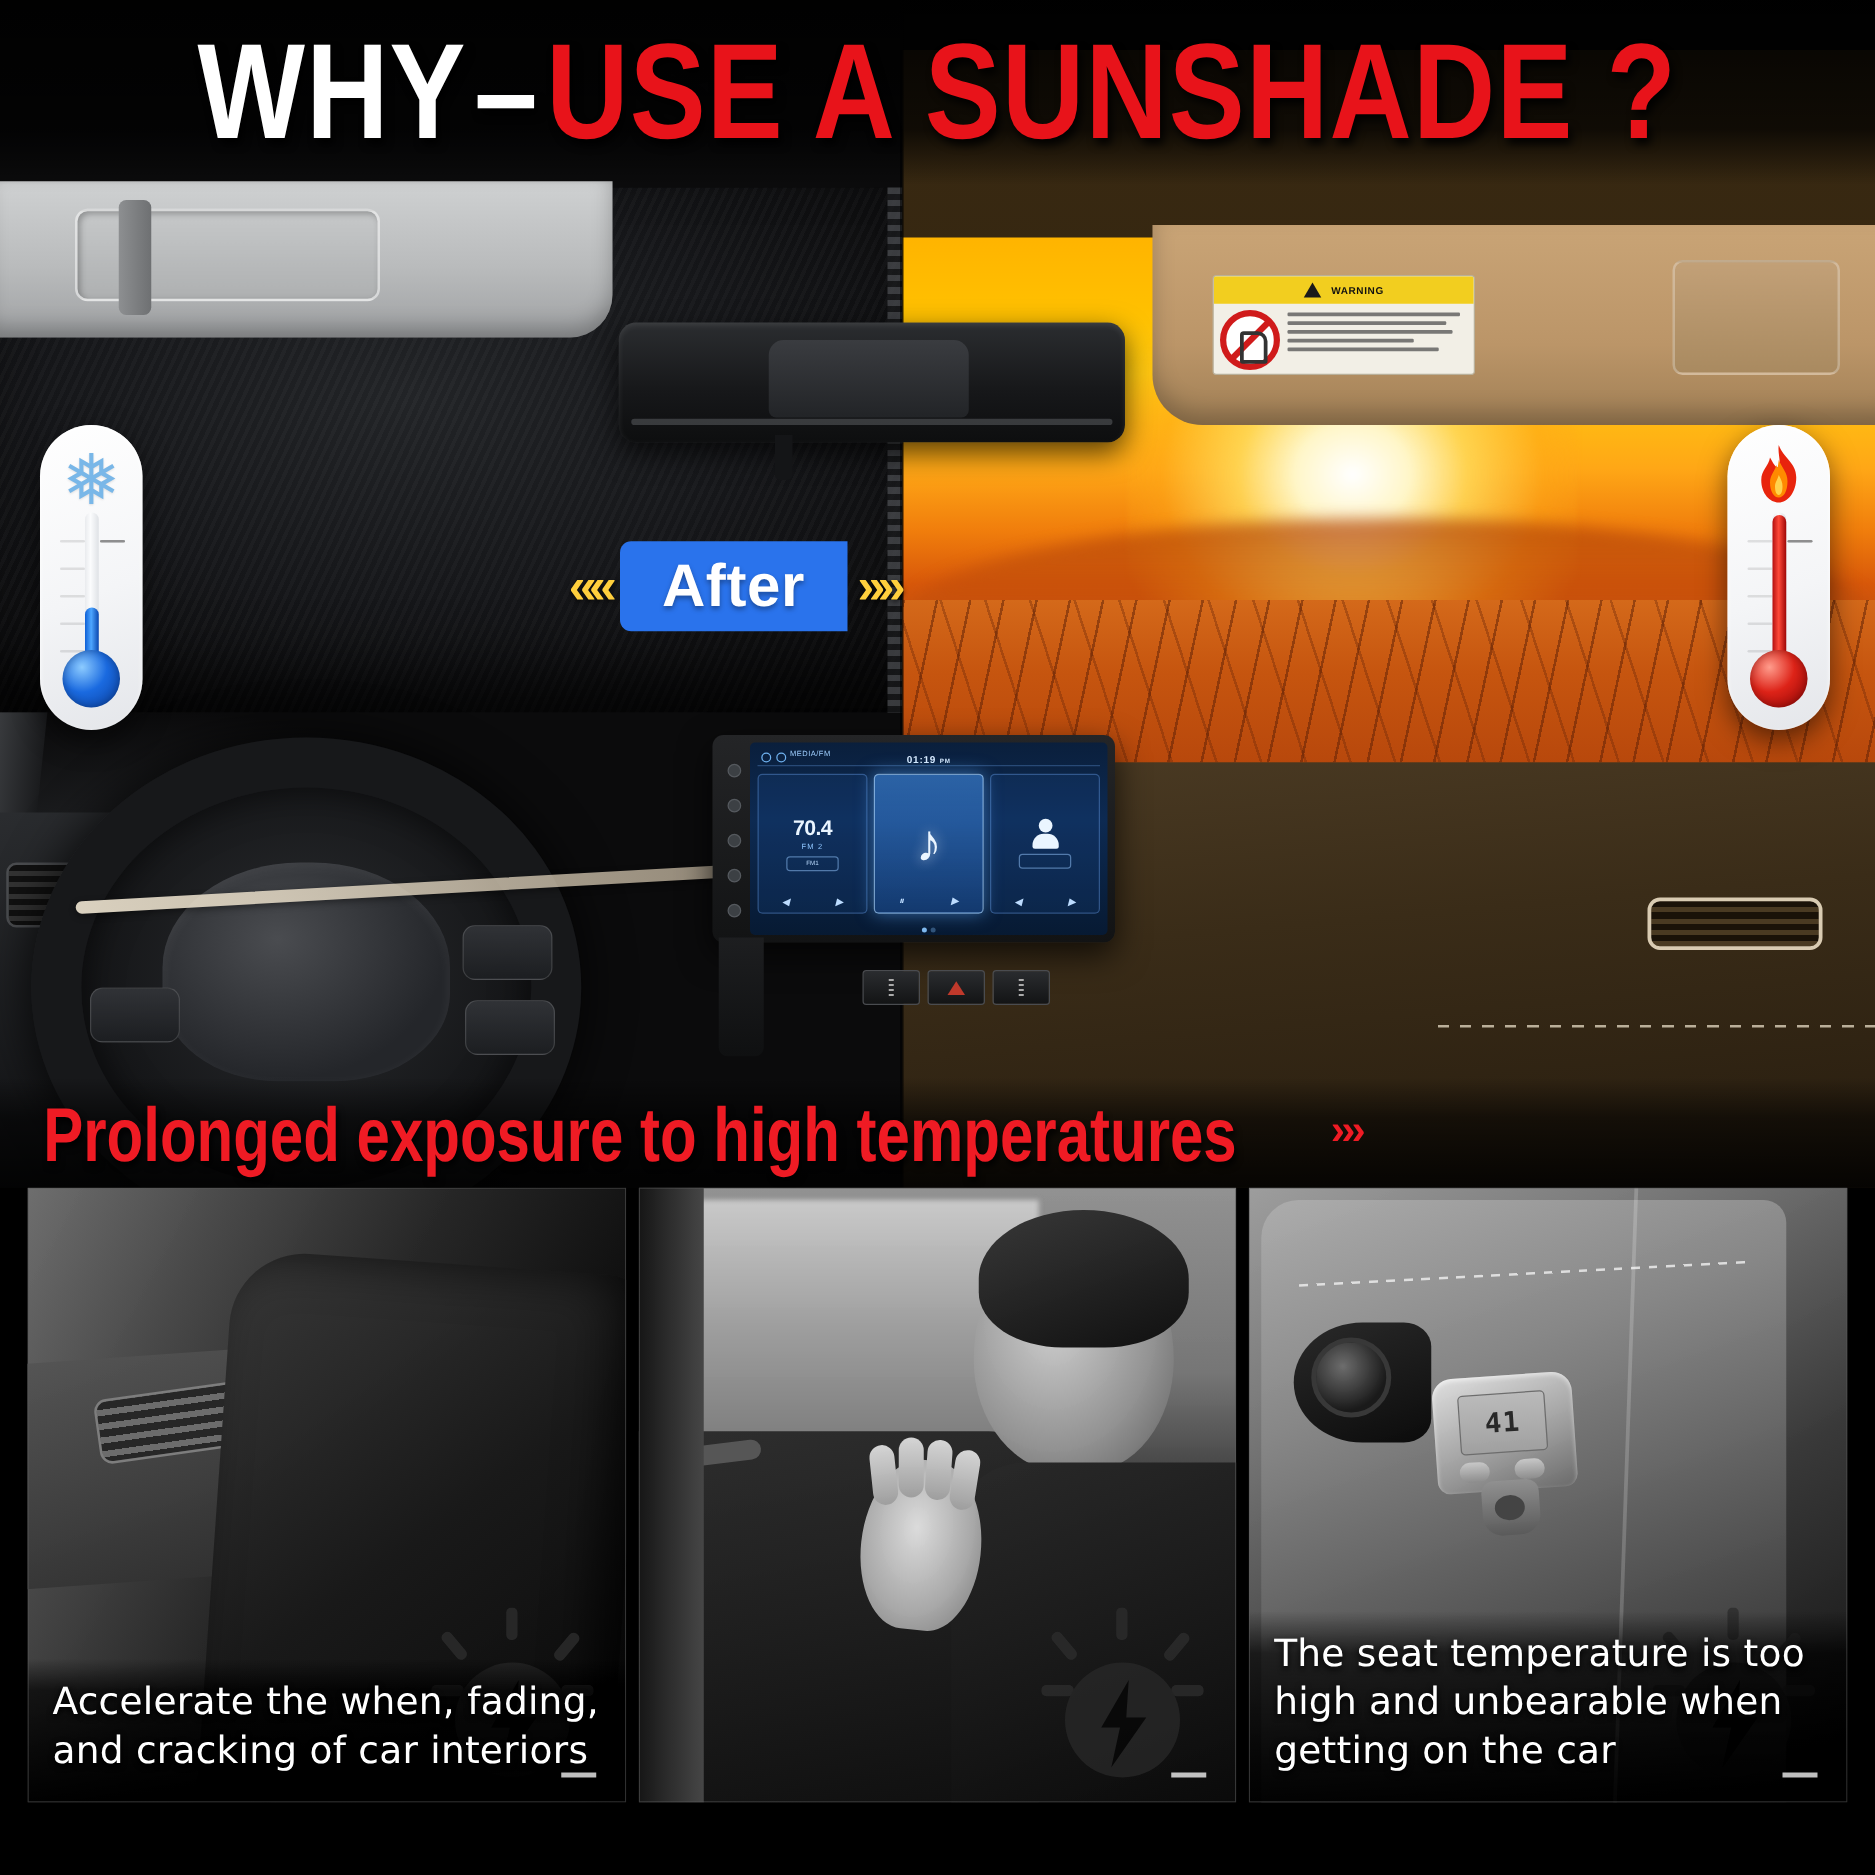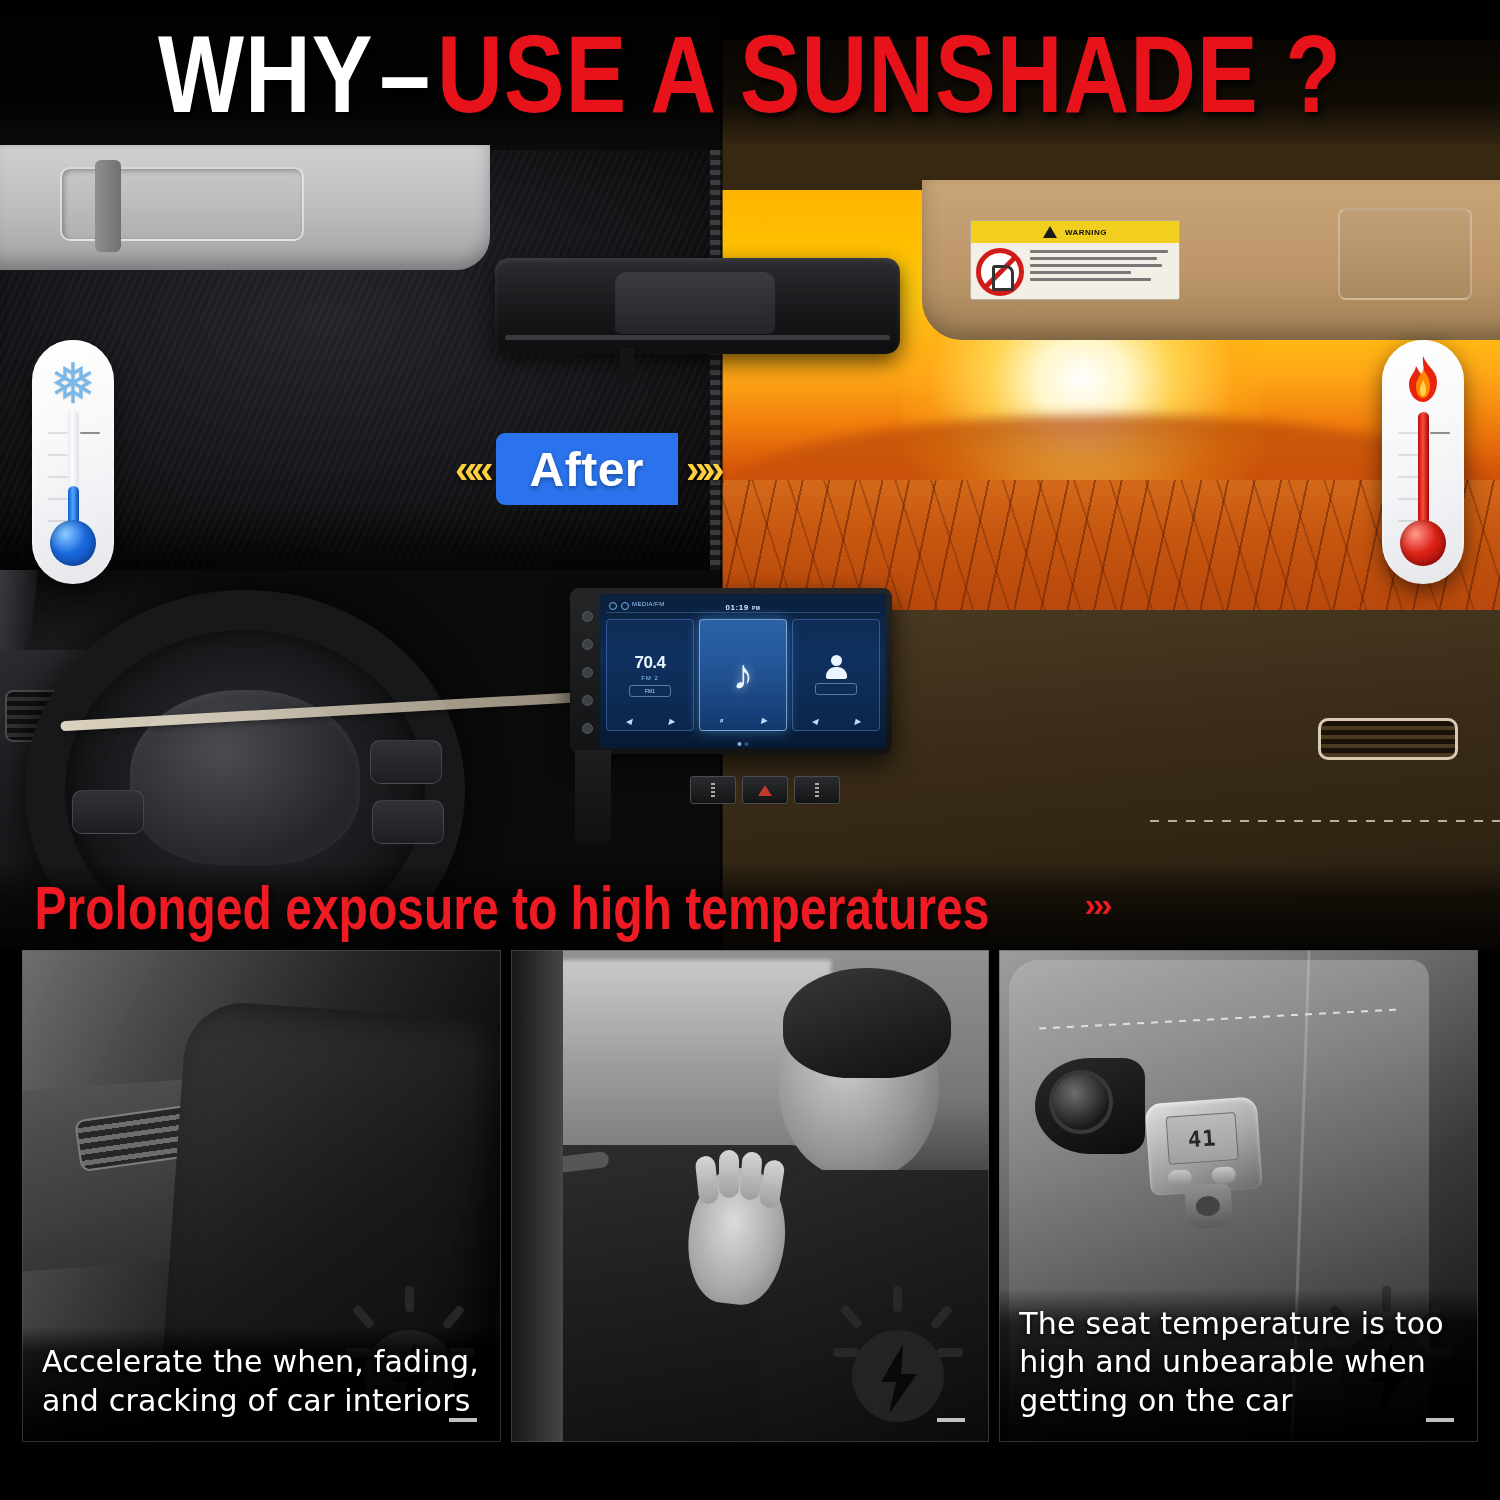--- a/index.html
+++ b/index.html
@@ -446,21 +446,20 @@
   .badge-before {
     background: #c42f0a; border-radius: 0 9px 9px 0;
   }
 
   
   .mid-banner {
     position: absolute; left: 0; top: 862px; width: 1500px; height: 92px;
     z-index: 26;
     display: flex; align-items: center;
     background: linear-gradient(180deg, rgba(0,0,0,0) 0%, rgba(0,0,0,.55) 35%, rgba(0,0,0,.88) 100%);
-    gap: 20px;
   }
   .mid-text {
     padding-left: 36px;
     font-size: 50px; font-weight: bold; color: #ef1b24;
     transform: scaleY(1.22) scaleX(.96); transform-origin: left center;
     white-space: nowrap;
     text-shadow: 2px 3px 5px rgba(0,0,0,.85);
   }
   .mid-arrows {
     font-size: 34px; color: #ef1b24; font-weight: bold; letter-spacing: -3px;

